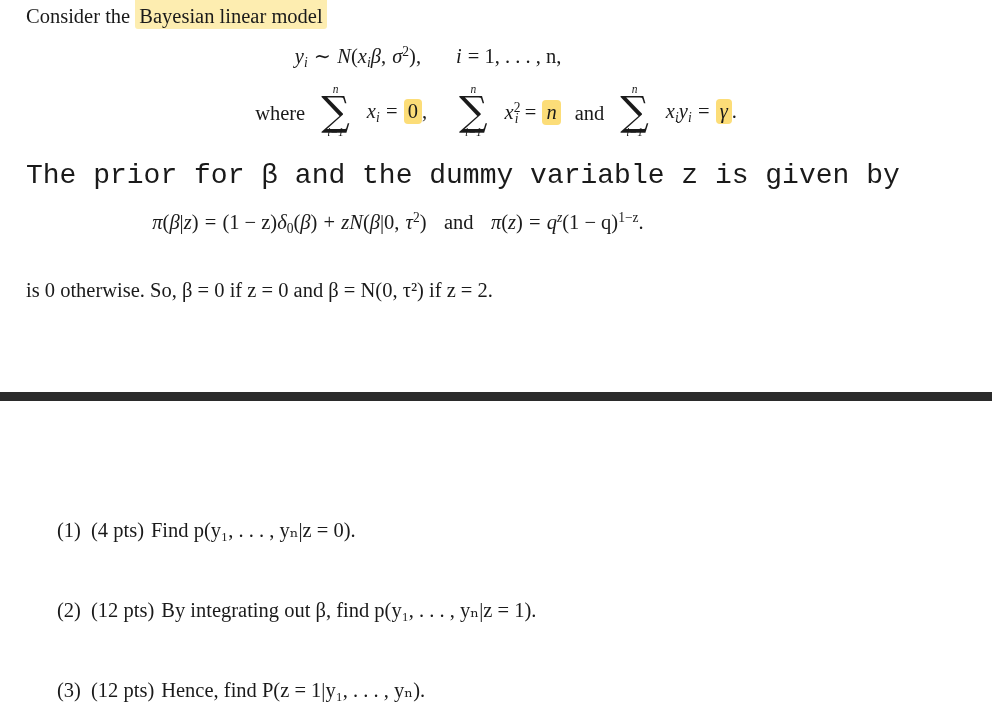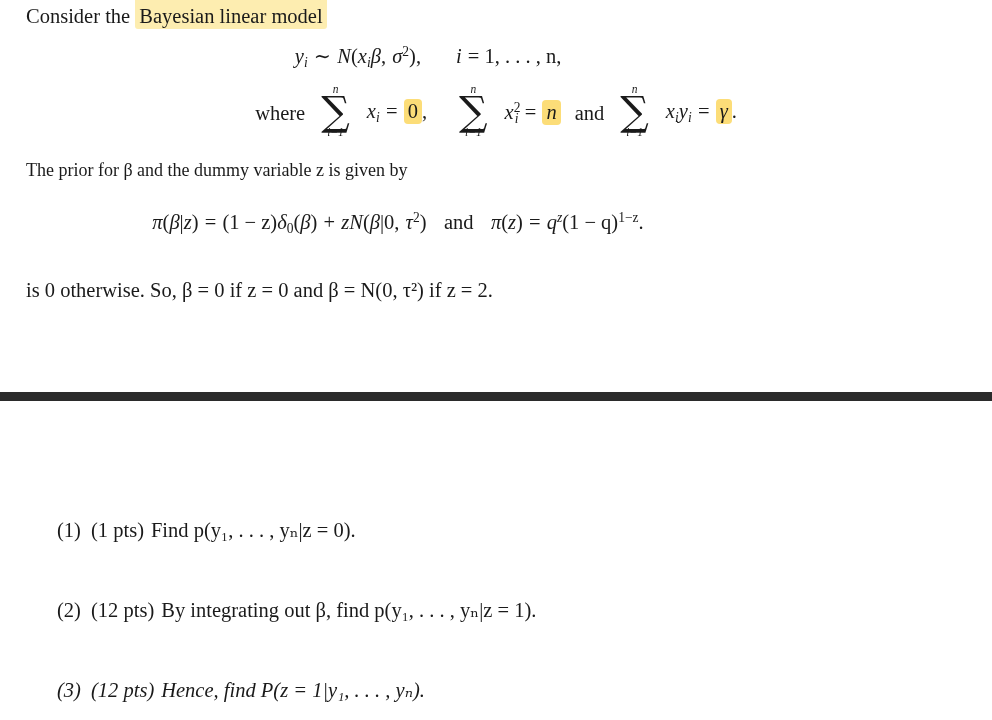--- a/index.html
+++ b/index.html
@@ -133,22 +133,23 @@
     font-style: normal;
     position: relative;
     top: 2px;
     margin: 0 14px;
   }
 
   .para-prior {
     position: absolute;
     left: 26px;
     top: 160px;
-    font-size: 18px;
-    white-space: nowrap;
+    font-size: 28px;
+    white-space: nowrap;
+    font-family: Liberation Mono, monospace;
   }
 
   .eq-prior {
     position: absolute;
     left: 0;
     top: 210px;
     width: 788px;
     text-align: center;
     font-size: 20.5px;
     white-space: nowrap;
@@ -175,21 +176,21 @@
   }
 
   .question {
     position: absolute;
     left: 57px;
     font-size: 20.5px;
     white-space: nowrap;
   }
   .q1 { top: 518px; }
   .q2 { top: 598px; }
-  .q3 { top: 678px; font-style: italic; }
+  .q3 { top: 678px; }
   .q-num { display: inline-block; min-width: 34px; }
   .q-pts { margin-right: 7px; }
 </style>
 </head>
 <body>
 
 <div class="page">
 
   <div class="intro-line">
     <span>Consider the</span>
@@ -241,21 +242,21 @@
     </span>
   </div>
 
   <div class="para-suppose">
     <span class="l2">is 0 otherwise. So, β = 0 if z = 0 and β = N(0, τ²) if z = 2.</span>
   </div>
 
   <div class="divider"></div>
 
   <div class="question q1">
-    <span class="q-num">(1)</span><span class="q-pts">(1 pts)</span><span>Find p(y₁, . . . , yₙ|z = 0).</span>
+    <span class="q-num">(1)</span><span class="q-pts">(4 pts)</span><span>Find p(y₁, . . . , yₙ|z = 0).</span>
   </div>
 
   <div class="question q2">
     <span class="q-num">(2)</span><span class="q-pts">(12 pts)</span><span>By integrating out β, find p(y₁, . . . , yₙ|z = 1).</span>
   </div>
 
   <div class="question q3">
     <span class="q-num">(3)</span><span class="q-pts">(12 pts)</span><span>Hence, find P(z = 1|y₁, . . . , yₙ).</span>
   </div>
 

